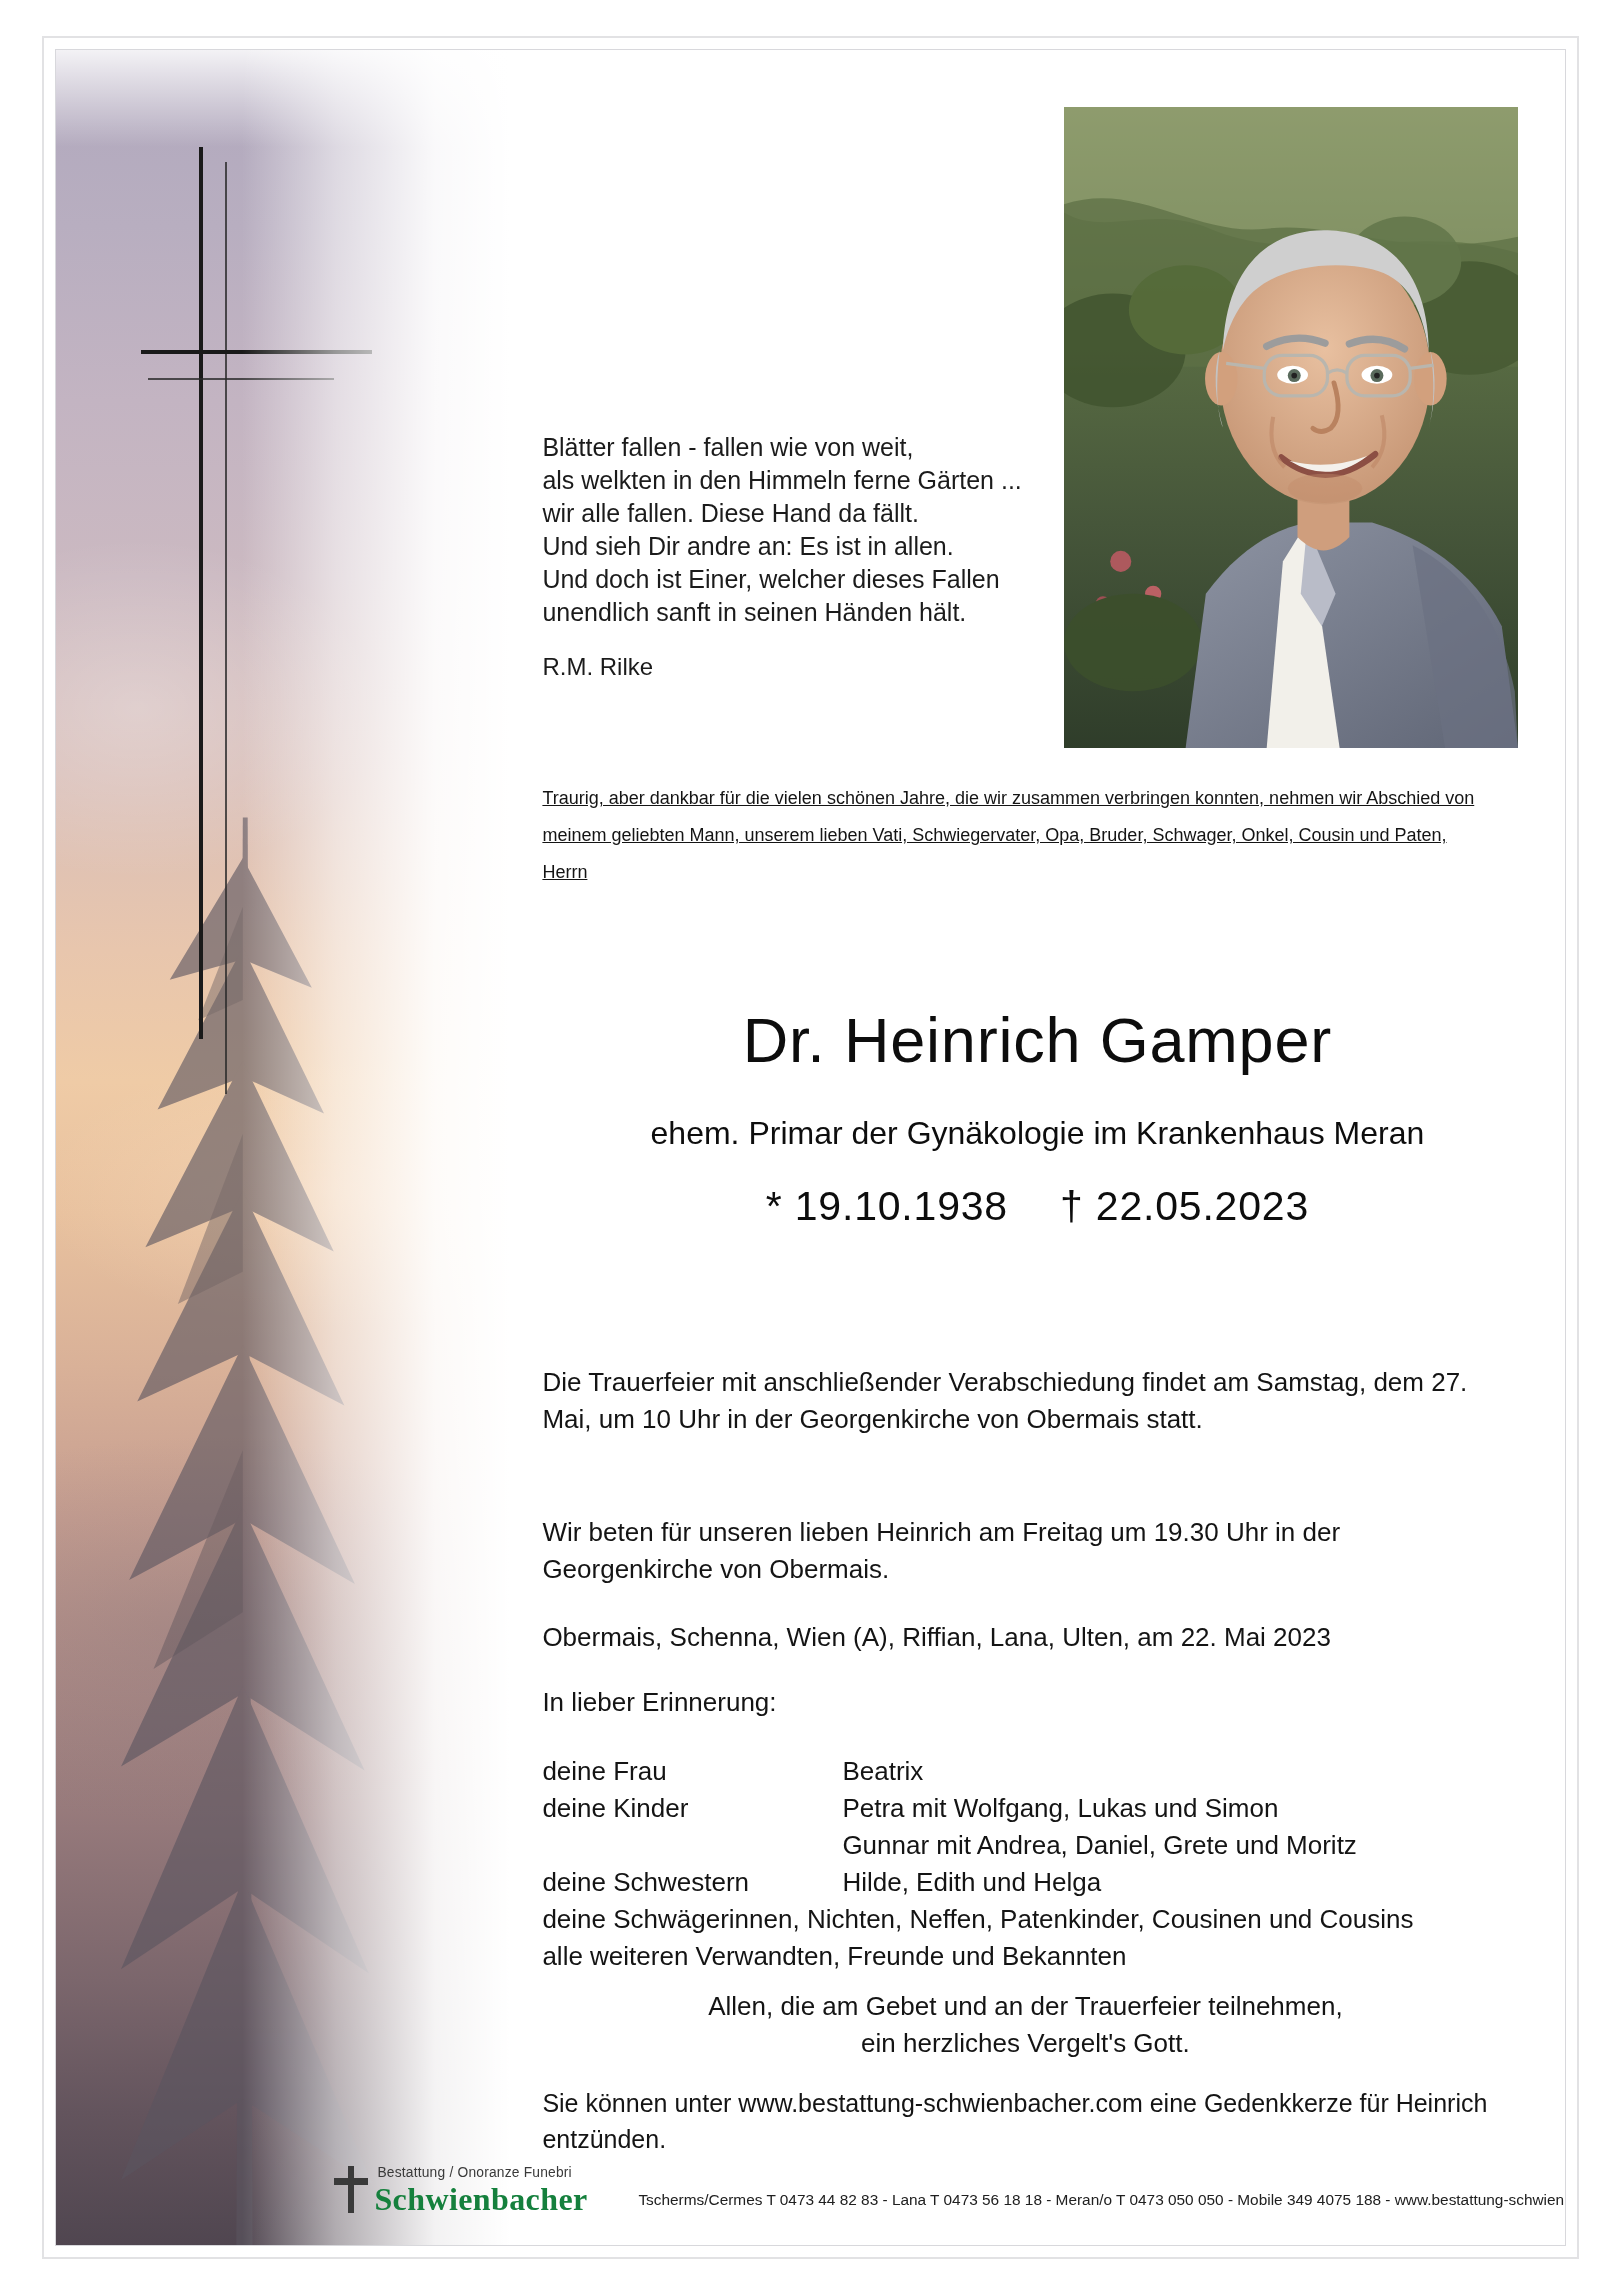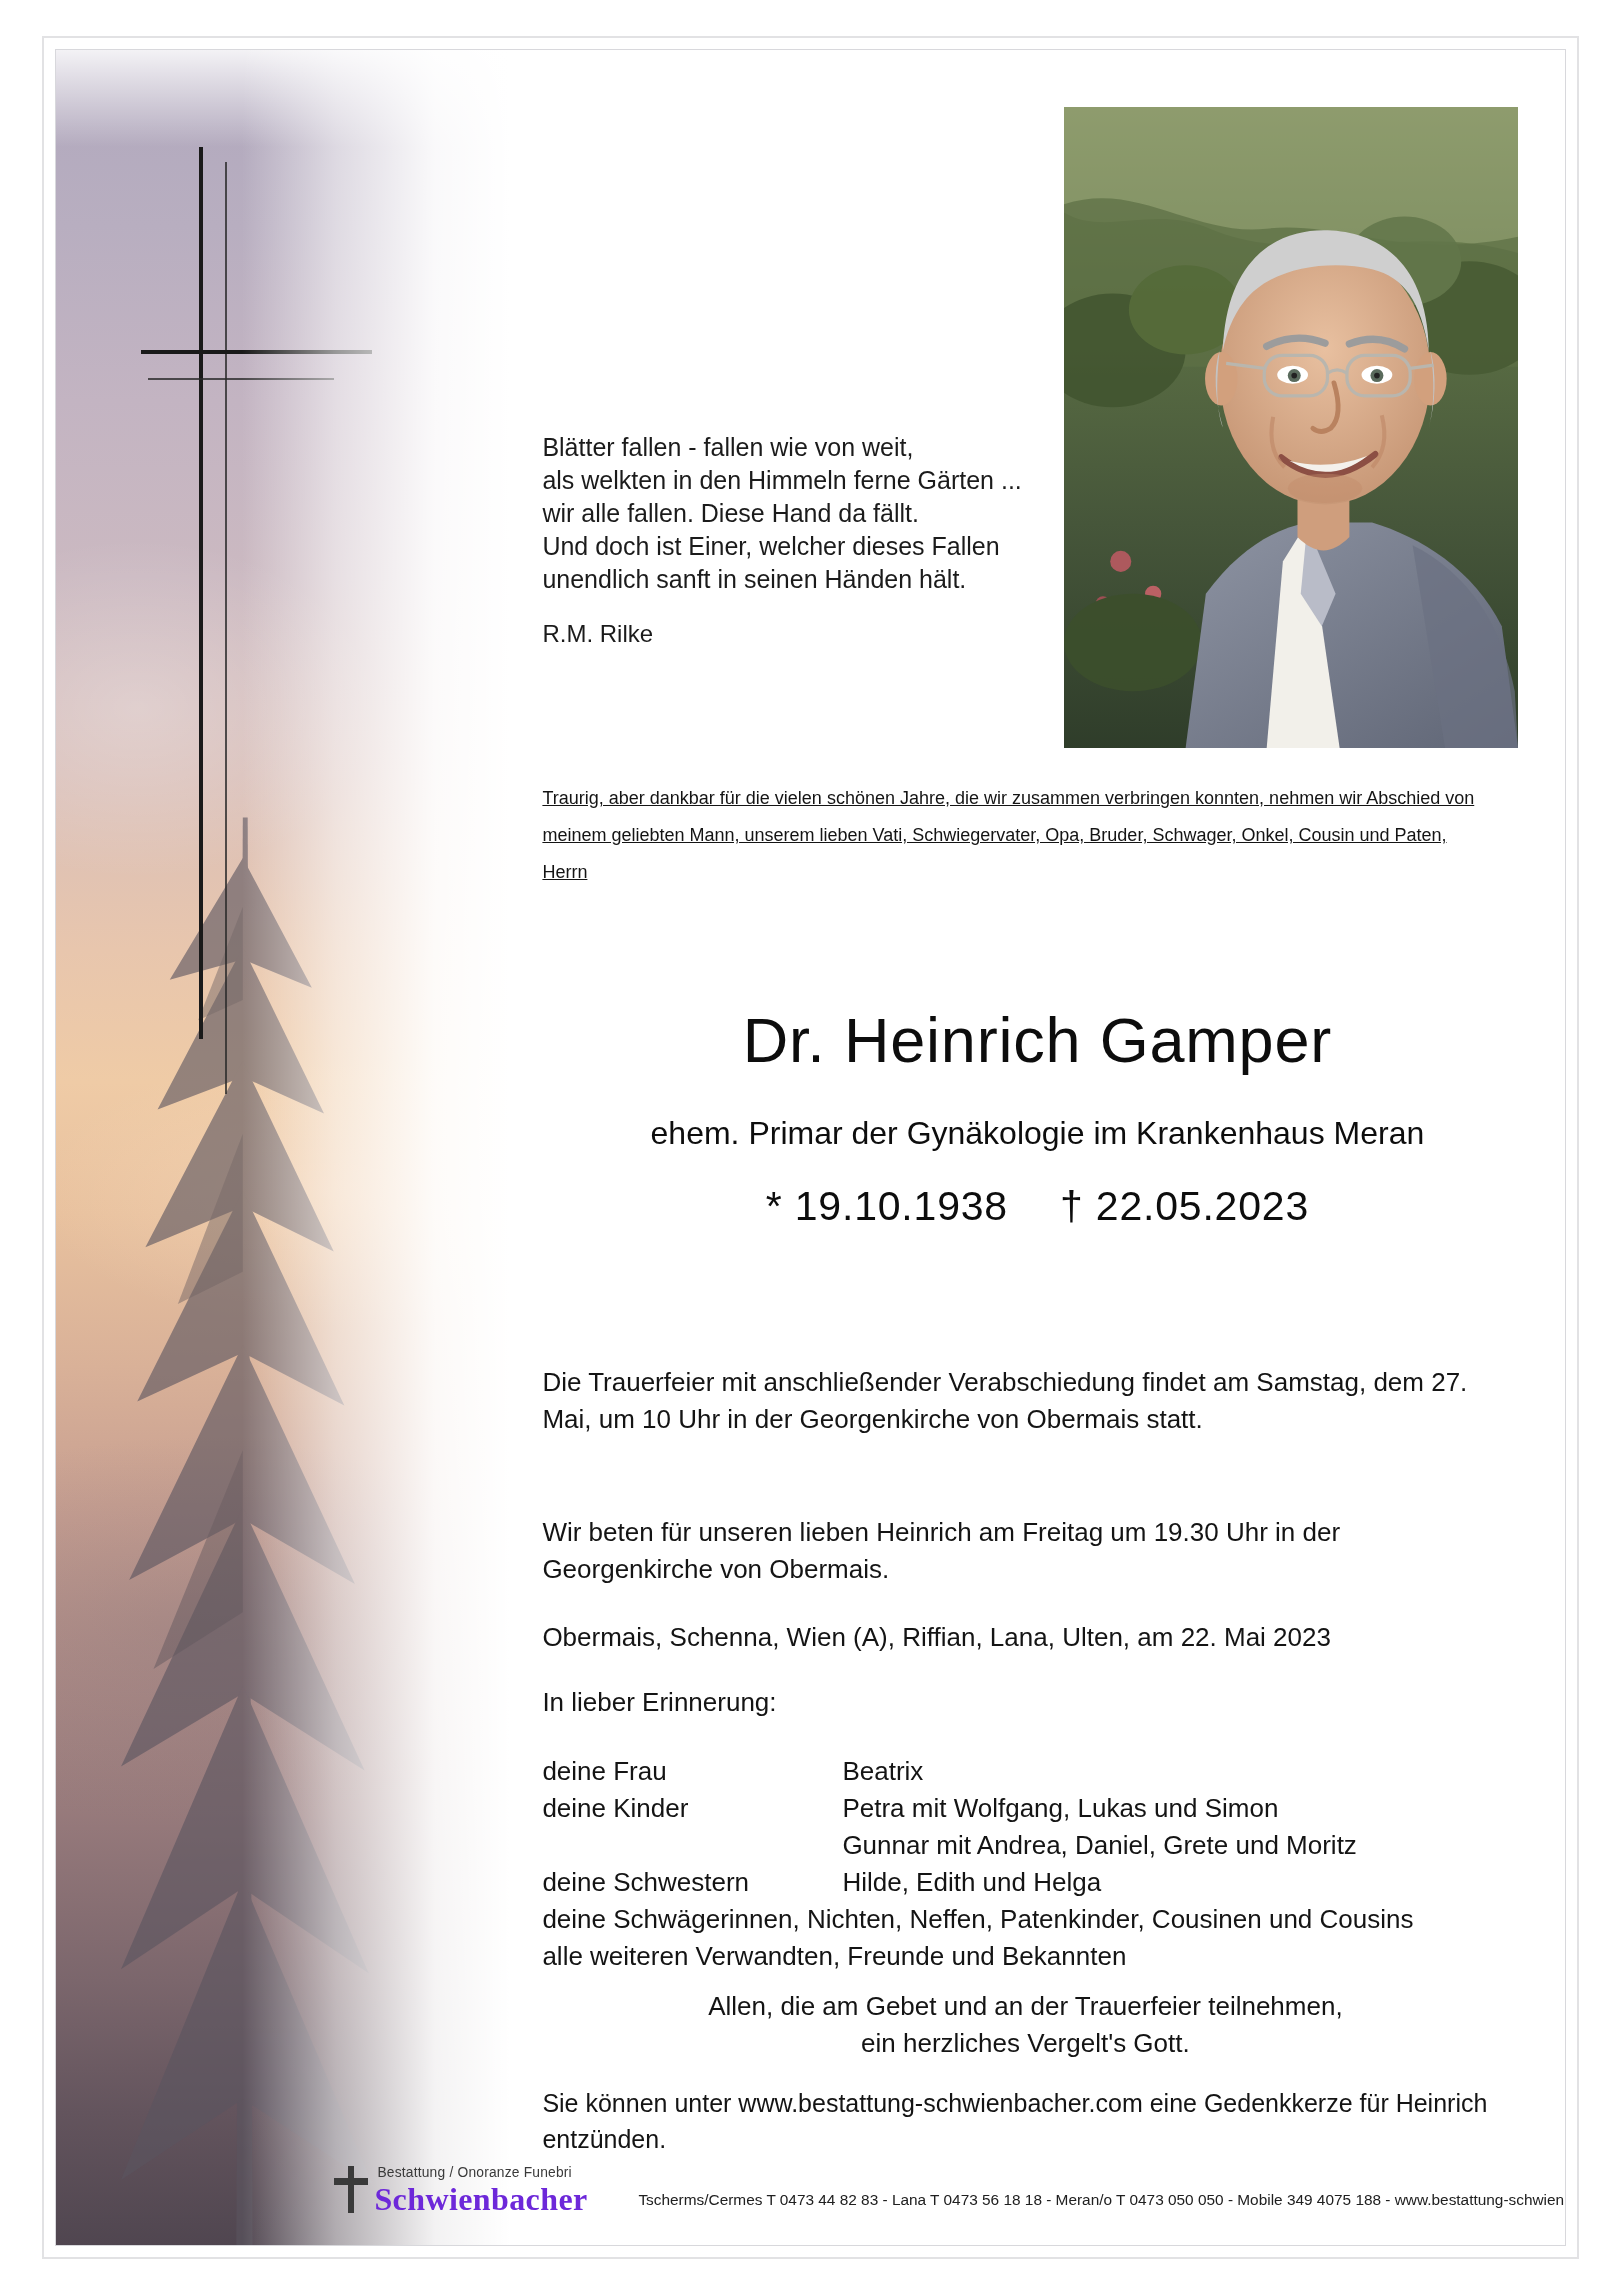--- a/index.html
+++ b/index.html
@@ -268,21 +268,21 @@
     font-size: 13.8px;
     letter-spacing: 0.2px;
     color: #3a3a3a;
   }
   .logo-main {
     position: absolute;
     left: 42px; top: 29px;
     font-family: "Liberation Serif", serif;
     font-size: 32px;
     font-weight: bold;
-    color: #6d28d9;
+    color: #15803d;
     letter-spacing: 0.4px;
   }
   .footer-contact {
     position: absolute;
     left: 582px;
     top: 42px;
     font-size: 15.4px;
     color: #202020;
     white-space: nowrap;
   }
@@ -413,20 +413,21 @@
             <path d="M392 380 q10 40 -12 64" stroke="#c08a69" stroke-width="5" fill="none" opacity=".7"></path>
 
             <ellipse cx="322" cy="470" rx="46" ry="18" fill="#c08a69" opacity=".4"></ellipse>
           </svg>
         </div>
 
         <div class="poem">
           <div>Blätter fallen - fallen wie von weit,</div>
           <div>als welkten in den Himmeln ferne Gärten ...</div>
           <div>wir alle fallen. Diese Hand da fällt.</div>
+          <div>Und sieh Dir andre an: Es ist in allen.</div>
           <div>Und doch ist Einer, welcher dieses Fallen</div>
           <div>unendlich sanft in seinen Händen hält.</div>
           <div class="author">R.M. Rilke</div>
         </div>
 
         <div class="intro">Traurig, aber dankbar für die vielen schönen Jahre, die wir zusammen verbringen konnten, nehmen wir Abschied von meinem geliebten Mann, unserem lieben Vati, Schwiegervater, Opa, Bruder, Schwager, Onkel, Cousin und Paten, Herrn</div>
 
         <div class="name-block">
           <div class="name">Dr. Heinrich Gamper</div>
           <div class="role">ehem. Primar der Gynäkologie im Krankenhaus Meran</div>

